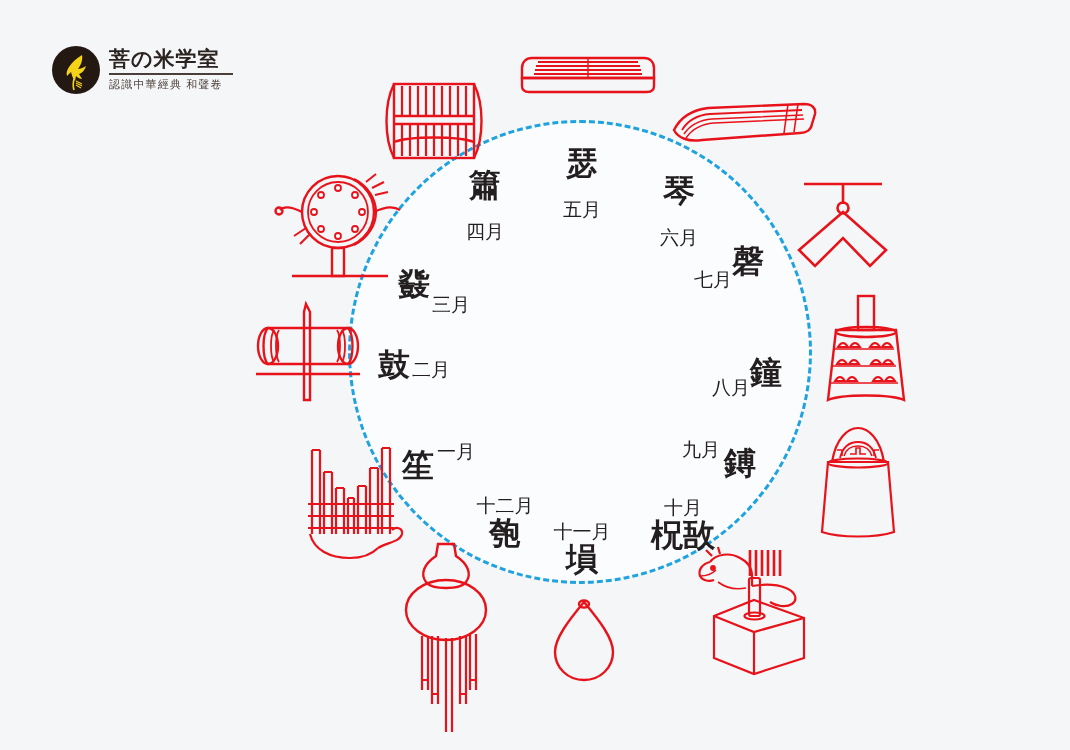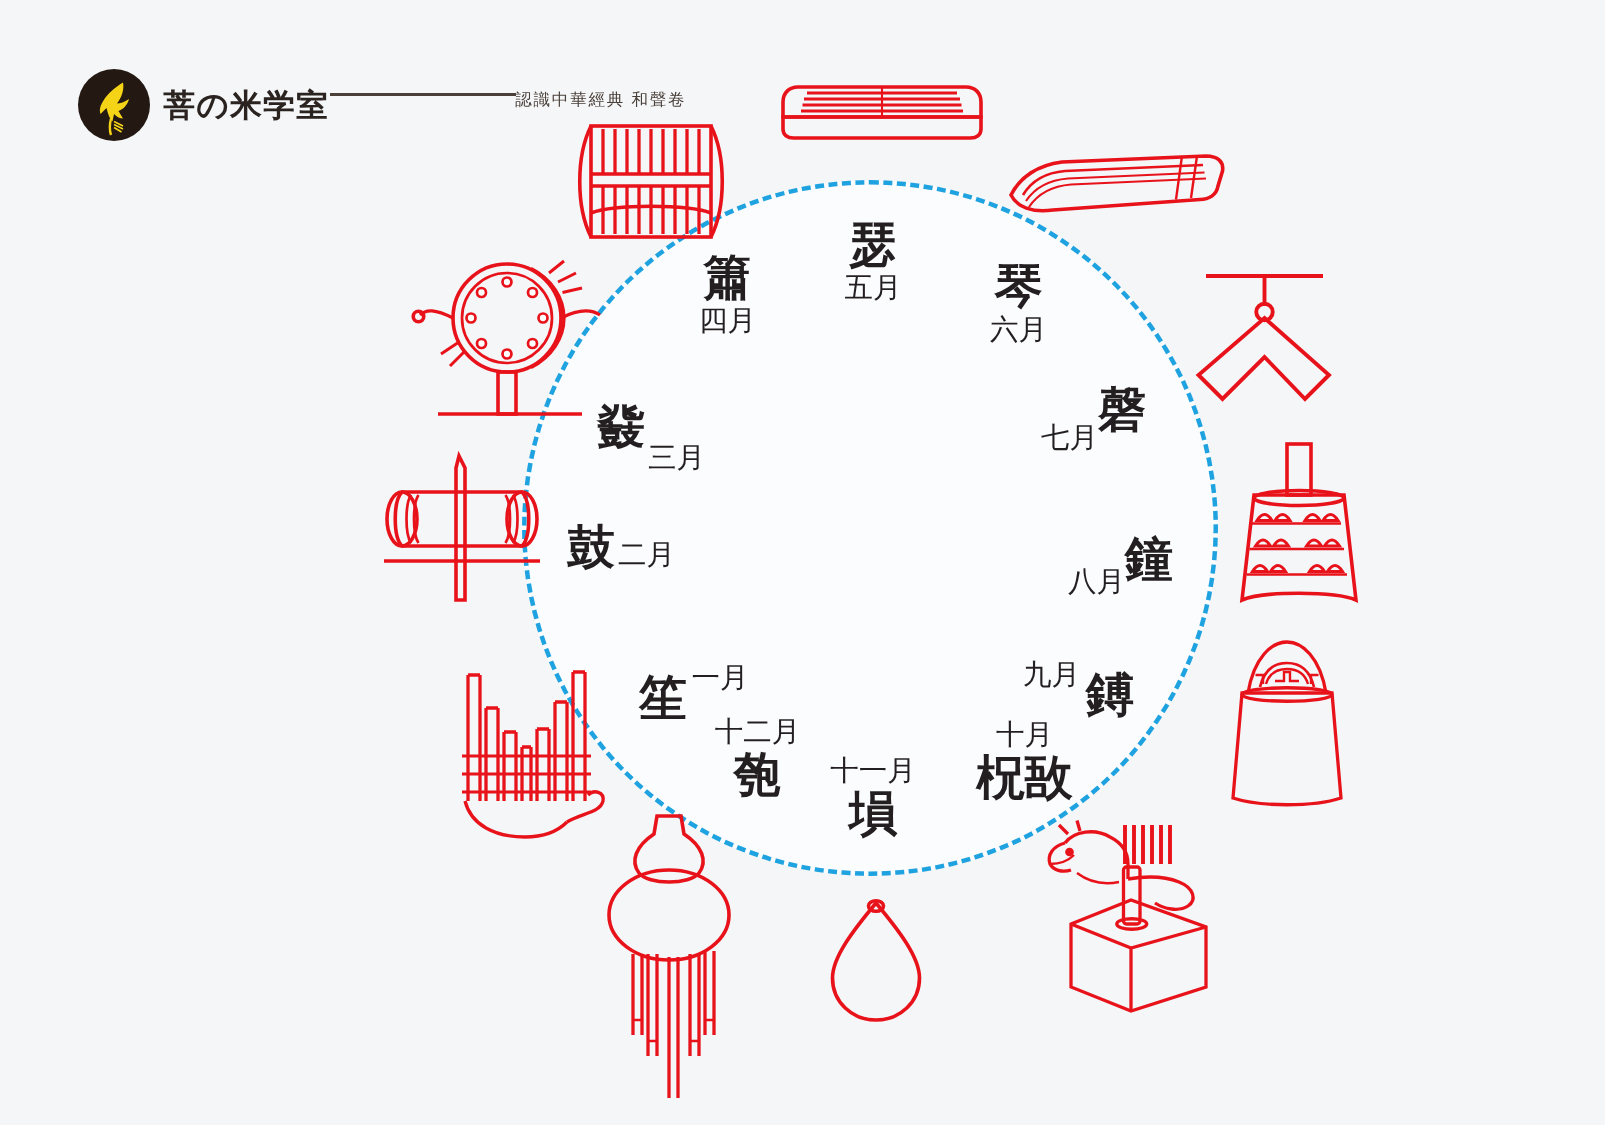--- a/index.html
+++ b/index.html
@@ -39,21 +39,21 @@
     overflow: hidden;
     flex: 0 0 auto;
   }
   .logo-mark .bird {
     position: absolute;
     left: 0; top: 0;
     width: 48px; height: 48px;
   }
   .logo-text {
     display: flex;
-    flex-direction: row;
+    flex-direction: column;
     align-items: flex-start;
     justify-content: center;
   }
   .logo-title {
     font-size: 21px;
     letter-spacing: 1px;
     color: #2a2320;
     font-weight: bold;
     line-height: 1.05;
     white-space: nowrap;
@@ -63,21 +63,21 @@
     width: 124px;
     height: 2px;
     background: #4a3f39;
     margin: 3px 0 2px 0;
   }
   .logo-sub {
     font-size: 11px;
     color: #4a3f39;
     letter-spacing: 1.2px;
     white-space: nowrap;
-    font-family: Liberation Sans, sans-serif;
+    font-family: Liberation Serif, serif;
   }
 
   
   .wheel {
     position: absolute;
     left: 348px;
     top: 120px;
     width: 464px;
     height: 464px;
     border-radius: 50%;
@@ -101,21 +101,21 @@
   .lbl .mo {
     font-size: 19px;
     font-weight: normal;
     letter-spacing: 0px;
   }
   .lbl.stack {
     text-align: center;
     line-height: 1.12;
   }
   .lbl.stack .nm { display: block; }
-  .lbl.stack .mo { display: block; margin-top: 0; }
+  .lbl.stack .mo { display: block; margin-top: 17px; }
   .lbl.inline .nm, .lbl.inline .mo {
     display: inline-block;
     vertical-align: baseline;
   }
 
   
   .icon {
     position: absolute;
   }
   .icon svg { display: block; overflow: visible; }
@@ -333,21 +333,21 @@
   <div class="lbl stack" style="left:552px;top:146px;width:60px;text-align:center;">
     <span class="nm">瑟</span>
     <span class="mo">五月</span>
   </div>
 
   <div class="lbl stack" style="left:648px;top:174px;width:62px;text-align:center;">
     <span class="nm">琴</span>
     <span class="mo">六月</span>
   </div>
 
-  <div class="lbl inline" style="left:694px;top:252px;">
+  <div class="lbl inline" style="left:694px;top:240px;">
     <span class="mo" style="position:relative;top:14px;">七月</span><span class="nm">磬</span>
   </div>
 
   <div class="lbl inline" style="left:712px;top:344px;">
     <span class="mo" style="position:relative;top:11px;margin-top:20px;">八月</span><span class="nm">鐘</span>
   </div>
 
   <div class="lbl inline" style="left:682px;top:424px;">
     <span class="mo" style="position:relative;top:0;">九月</span><span class="nm" style="position:relative;top:18px;left:4px;">鎛</span>
   </div>
@@ -360,21 +360,21 @@
   <div class="lbl stack" style="left:545px;top:504px;width:74px;text-align:center;">
     <span class="mo">十一月</span>
     <span class="nm">塤</span>
   </div>
 
   <div class="lbl stack" style="left:462px;top:478px;width:86px;">
     <span class="mo">十二月</span>
     <span class="nm">匏</span>
   </div>
 
-  <div class="lbl inline" style="left:426px;top:428px;">
+  <div class="lbl inline" style="left:402px;top:428px;">
     <span class="nm" style="position:relative;top:16px;">笙</span><span class="mo" style="position:relative;top:-2px;left:3px;">一月</span>
   </div>
 
   <div class="lbl inline" style="left:378px;top:344px;">
     <span class="nm">鼓</span><span class="mo" style="position:relative;top:0;left:2px;">二月</span>
   </div>
 
   <div class="lbl inline" style="left:398px;top:248px;">
     <span class="nm">鼗</span><span class="mo" style="position:relative;top:16px;left:2px;margin-top:28px;">三月</span>
   </div>

